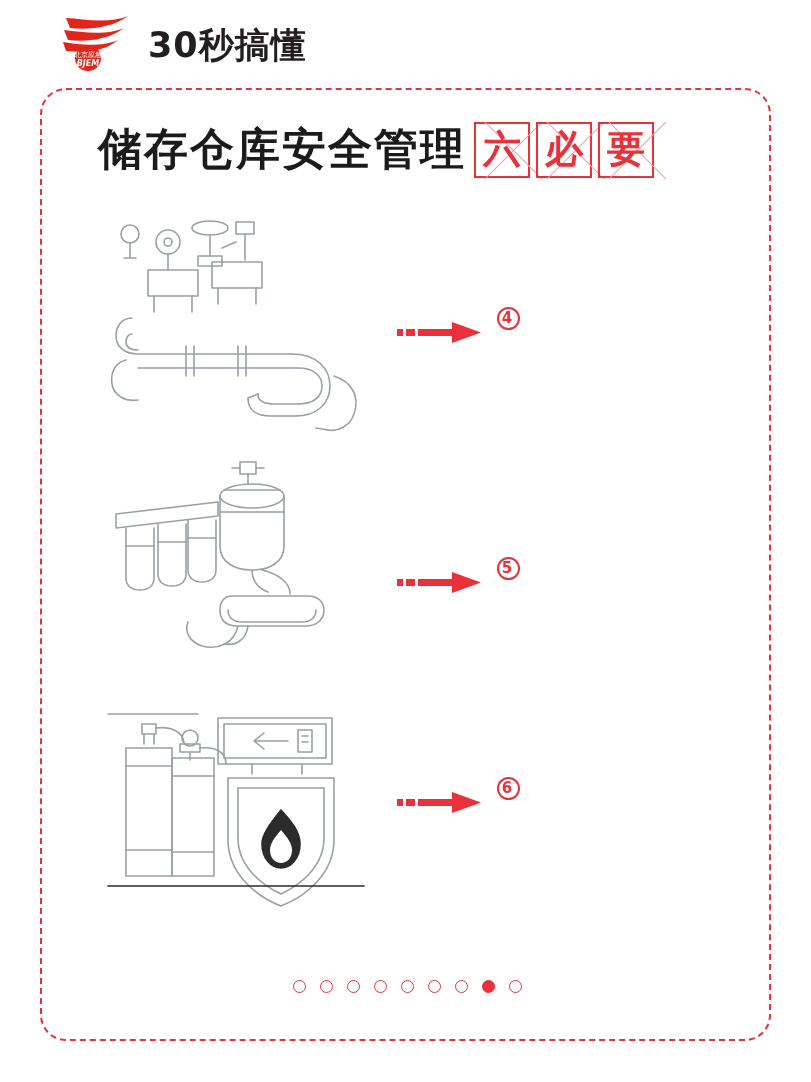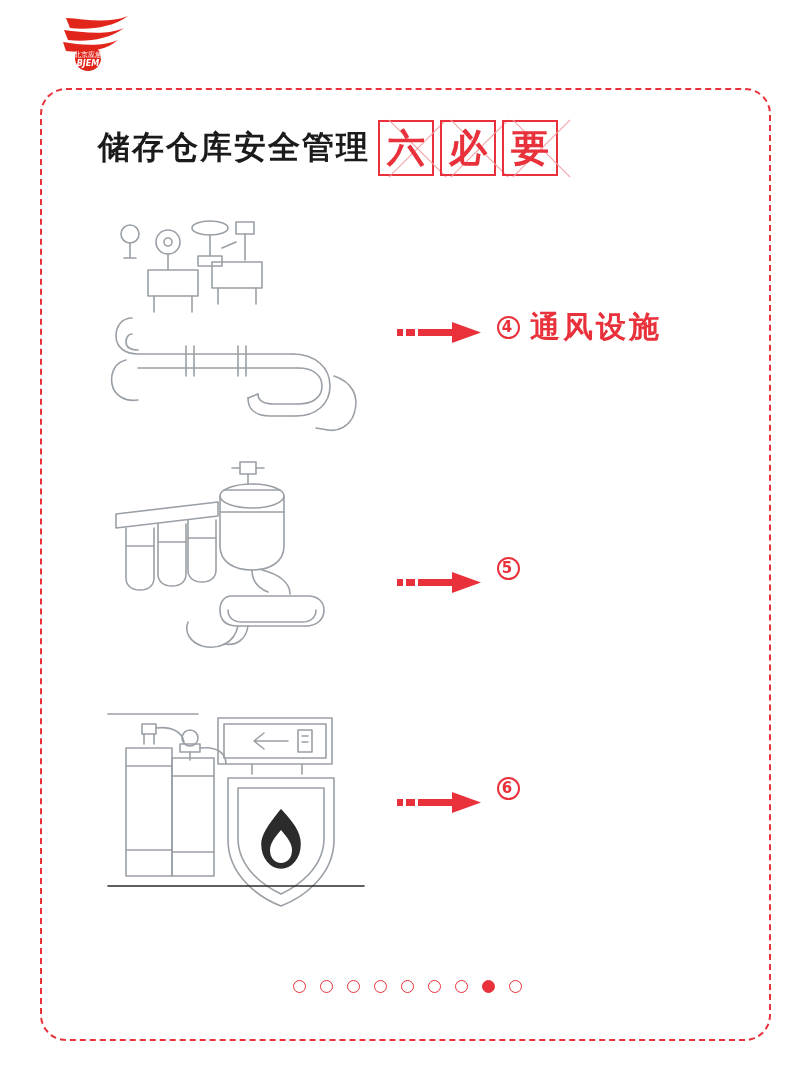--- a/index.html
+++ b/index.html
@@ -57,21 +57,21 @@
 
   
   .poster-title {
     position: absolute;
     left: 56px;
     top: 30px;
     display: flex;
     align-items: center;
   }
   .poster-title .zh {
-    font-size: 32px;
+    font-size: 44px;
     font-weight: bold;
     color: #1b1b1b;
     letter-spacing: 2px;
     font-family: Liberation Sans, sans-serif;
     white-space: nowrap;
   }
   .boxed-row {
     display: flex;
     margin-left: 8px;
   }
@@ -197,20 +197,21 @@
       <g fill="#e1251b">
         <circle cx="30" cy="44" r="13"></circle>
       </g>
       <g fill="#ffffff" font-family="DejaVu Sans, sans-serif">
         <text x="30" y="43" font-size="7" text-anchor="middle">北京应急</text>
         <text x="30" y="52" font-size="8" text-anchor="middle" font-style="italic" font-weight="bold">BJEM</text>
       </g>
     </svg>
   </div>
 
+  <div class="header-title">30秒搞懂</div>
 </div>
 
 <div class="card">
 
   <div class="poster-title">
     <div class="zh">储存仓库安全管理</div>
     <div class="boxed-row">
       <div class="boxed">
           <span>六</span>
         </div>
@@ -268,21 +269,20 @@
       <svg width="92" height="24" viewBox="0 0 92 24">
         <rect x="0" y="9" width="6" height="7" fill="#e8313a"></rect>
         <rect x="9" y="9" width="9" height="7" fill="#e8313a"></rect>
         <rect x="21" y="9" width="36" height="7" fill="#e8313a"></rect>
         <polygon points="55,2 55,23 84,12.5" fill="#e8313a"></polygon>
       </svg>
     </div>
 
     <div class="label">
       <span class="num">4</span>
-      <span>通风设施</span>
     </div>
   </div>
 
   <div class="row row-2">
 
     <div class="art">
       <svg width="300" height="240" viewBox="0 0 300 240" fill="none" stroke="#9aa0a6" stroke-width="1.6" stroke-linecap="round" stroke-linejoin="round">
 
         <path d="M138 12 L154 12 L154 24 L138 24 Z"></path>
         <path d="M146 24 L146 34"></path>

